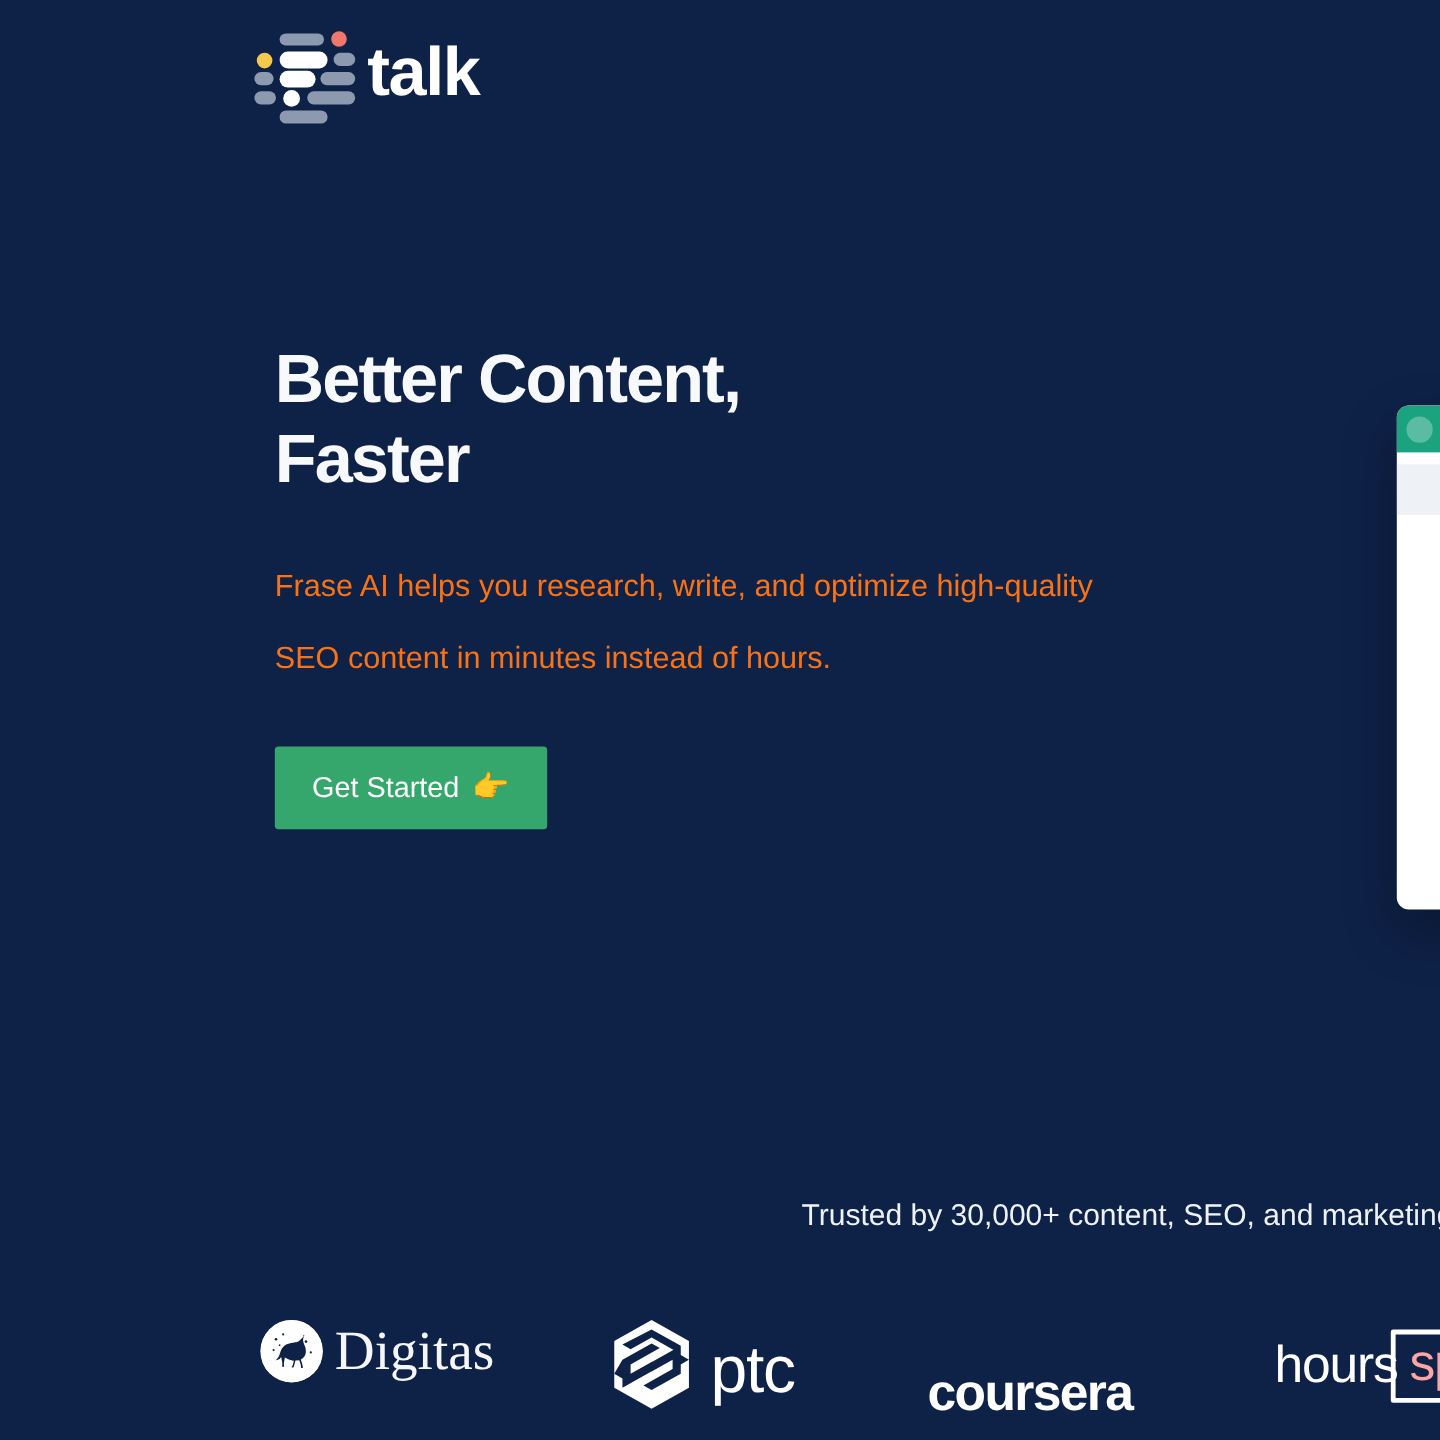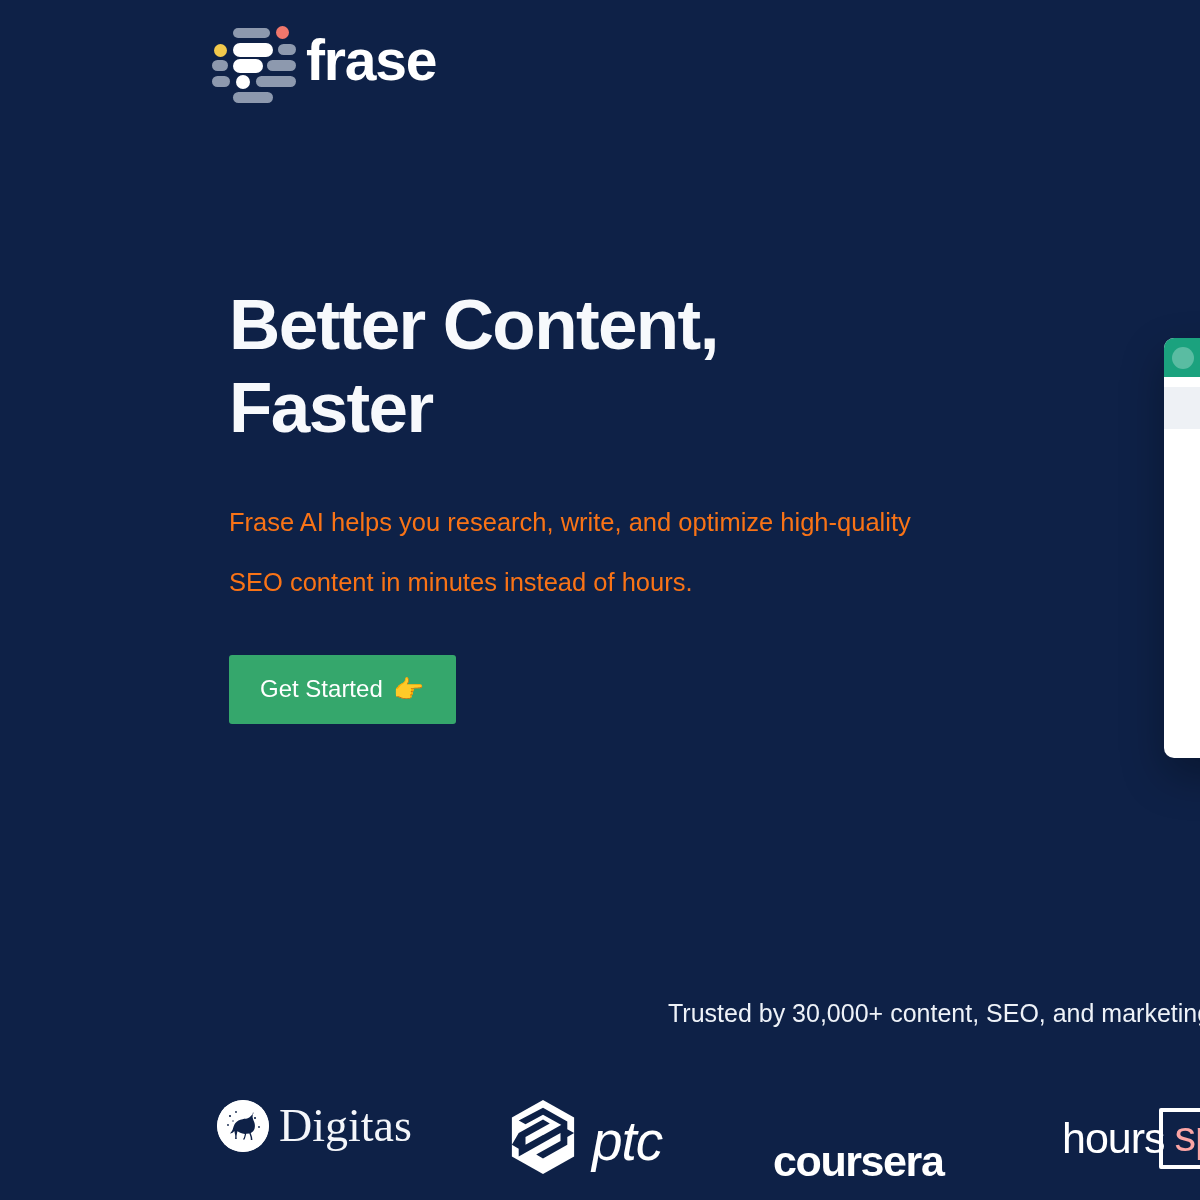--- a/index.html
+++ b/index.html
@@ -20,21 +20,21 @@
   .lm-dot-yellow { background:#f2c94c; }
   .lm-dot-red { background:#f0776c; }
   .brand-name {
     color:#ffffff; font-size:57px; font-weight:700; letter-spacing:-1.2px;
     line-height:1; position:relative; top:2px;
   }
 
   
   .hero { position:absolute; left:229px; top:283px; width:760px; }
   .hero h1 {
-    color:#f7f9fc; font-size:71px; font-weight:700; line-height:1.17;
+    color:#f7f9fc; font-size:57px; font-weight:700; line-height:1.17;
     letter-spacing:-1.6px; white-space:pre-line;
   }
   .hero p.sub {
     margin-top:44px; color:#f97316; font-size:25.5px; font-weight:400;
     line-height:2.33; max-width:722px;
   }
 
   .cta {
     display:inline-flex; align-items:center; gap:11px;
     margin-top:43px; padding:0 31px; height:69px;
@@ -76,21 +76,21 @@
   .digitas-badge {
     width:52px; height:52px; border-radius:50%; background:#ffffff;
     position:relative; overflow:hidden; flex:0 0 auto;
   }
   .digitas-word {
     color:#f4f6fa; font-family:"Liberation Serif", serif;
     font-size:46px; line-height:1; letter-spacing:0px;
   }
 
   
-  #logo-ptc { left:508px; top:4px; gap:14px;font-style:italic; }
+  #logo-ptc { left:508px; top:4px; gap:14px; }
   .ptc-word {
     color:#ffffff; font-size:55px; font-weight:400; line-height:1;
     letter-spacing:-1px; position:relative; top:2px;
   }
 
   
   #logo-coursera { left:773px; top:14px; }
   .coursera-word {
     color:#ffffff; font-size:43px; font-weight:700; line-height:1;
     letter-spacing:-1.4px;
@@ -131,21 +131,21 @@
       <span class="lm-gray" style="left:0px;  top:38px; width:16px; height:11px;"></span>
       <span class="lm-white" style="left:21px; top:37px; width:30px; height:14px;"></span>
       <span class="lm-gray" style="left:55px; top:38px; width:29px; height:11px;"></span>
 
       <span class="lm-gray" style="left:0px;  top:54px; width:18px; height:11px;"></span>
       <span class="lm-white" style="left:24px; top:53px; width:14px; height:14px;"></span>
       <span class="lm-gray" style="left:44px; top:54px; width:40px; height:11px;"></span>
 
       <span class="lm-gray" style="left:21px; top:70px; width:40px; height:11px;"></span>
     </div>
-    <div class="brand-name">frase</div>
+    <div class="brand-name">talk</div>
   </div>
 
   <div class="hero">
     <h1>Better Content,
 Faster</h1>
     <p class="sub">Frase AI helps you research, write, and optimize high-quality SEO content in minutes instead of hours.</p>
     <button class="cta">
       <span>Get Started</span>
       <span class="cta-emoji">👉</span>
     </button>

